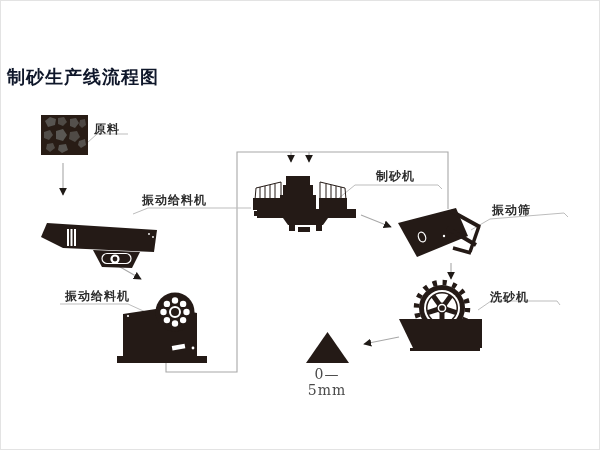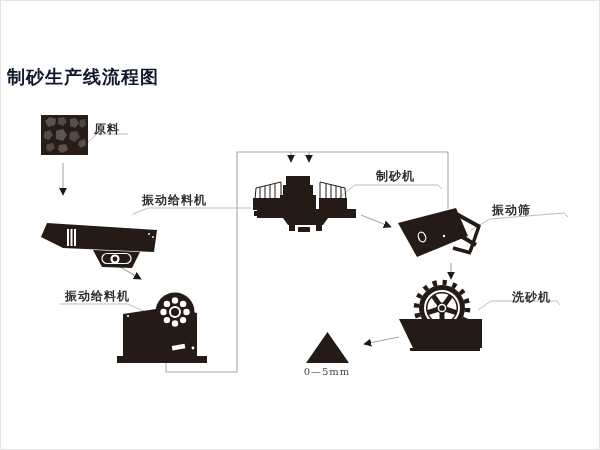--- a/index.html
+++ b/index.html
@@ -15,25 +15,25 @@
   }
   .node-label{
     position:absolute;font-size:12px;font-weight:bold;color:#2d2d2d;
     letter-spacing:1px;white-space:nowrap;
   }
   .lbl-raw{left:93px;top:120px;}
   .lbl-feeder{left:141px;top:191px;}
   .lbl-crusher{left:64px;top:287px;}
   .lbl-maker{left:375px;top:167px;}
   .lbl-screen{left:491px;top:201px;}
-  .lbl-washer{left:489px;top:288px;margin-left:22px;}
+  .lbl-washer{left:489px;top:288px;}
   .lbl-product{
     position:absolute;left:298px;top:365px;width:56px;text-align:center;
     font-family:"DejaVu Serif","Liberation Serif",serif;
-    font-size:10px;color:#4a4a4a;letter-spacing:1px;font-weight:normal;
+    font-size:14px;color:#4a4a4a;letter-spacing:1px;font-weight:normal;
   }
 </style>
 </head>
 <body>
 
 <div class="stage">
 
   <svg width="600" height="450" viewBox="0 0 600 450">
     <defs>
       <marker id="ah" viewBox="0 0 10 10" refX="9" refY="5" markerWidth="8" markerHeight="8" markerUnits="userSpaceOnUse" orient="auto-start-reverse">

